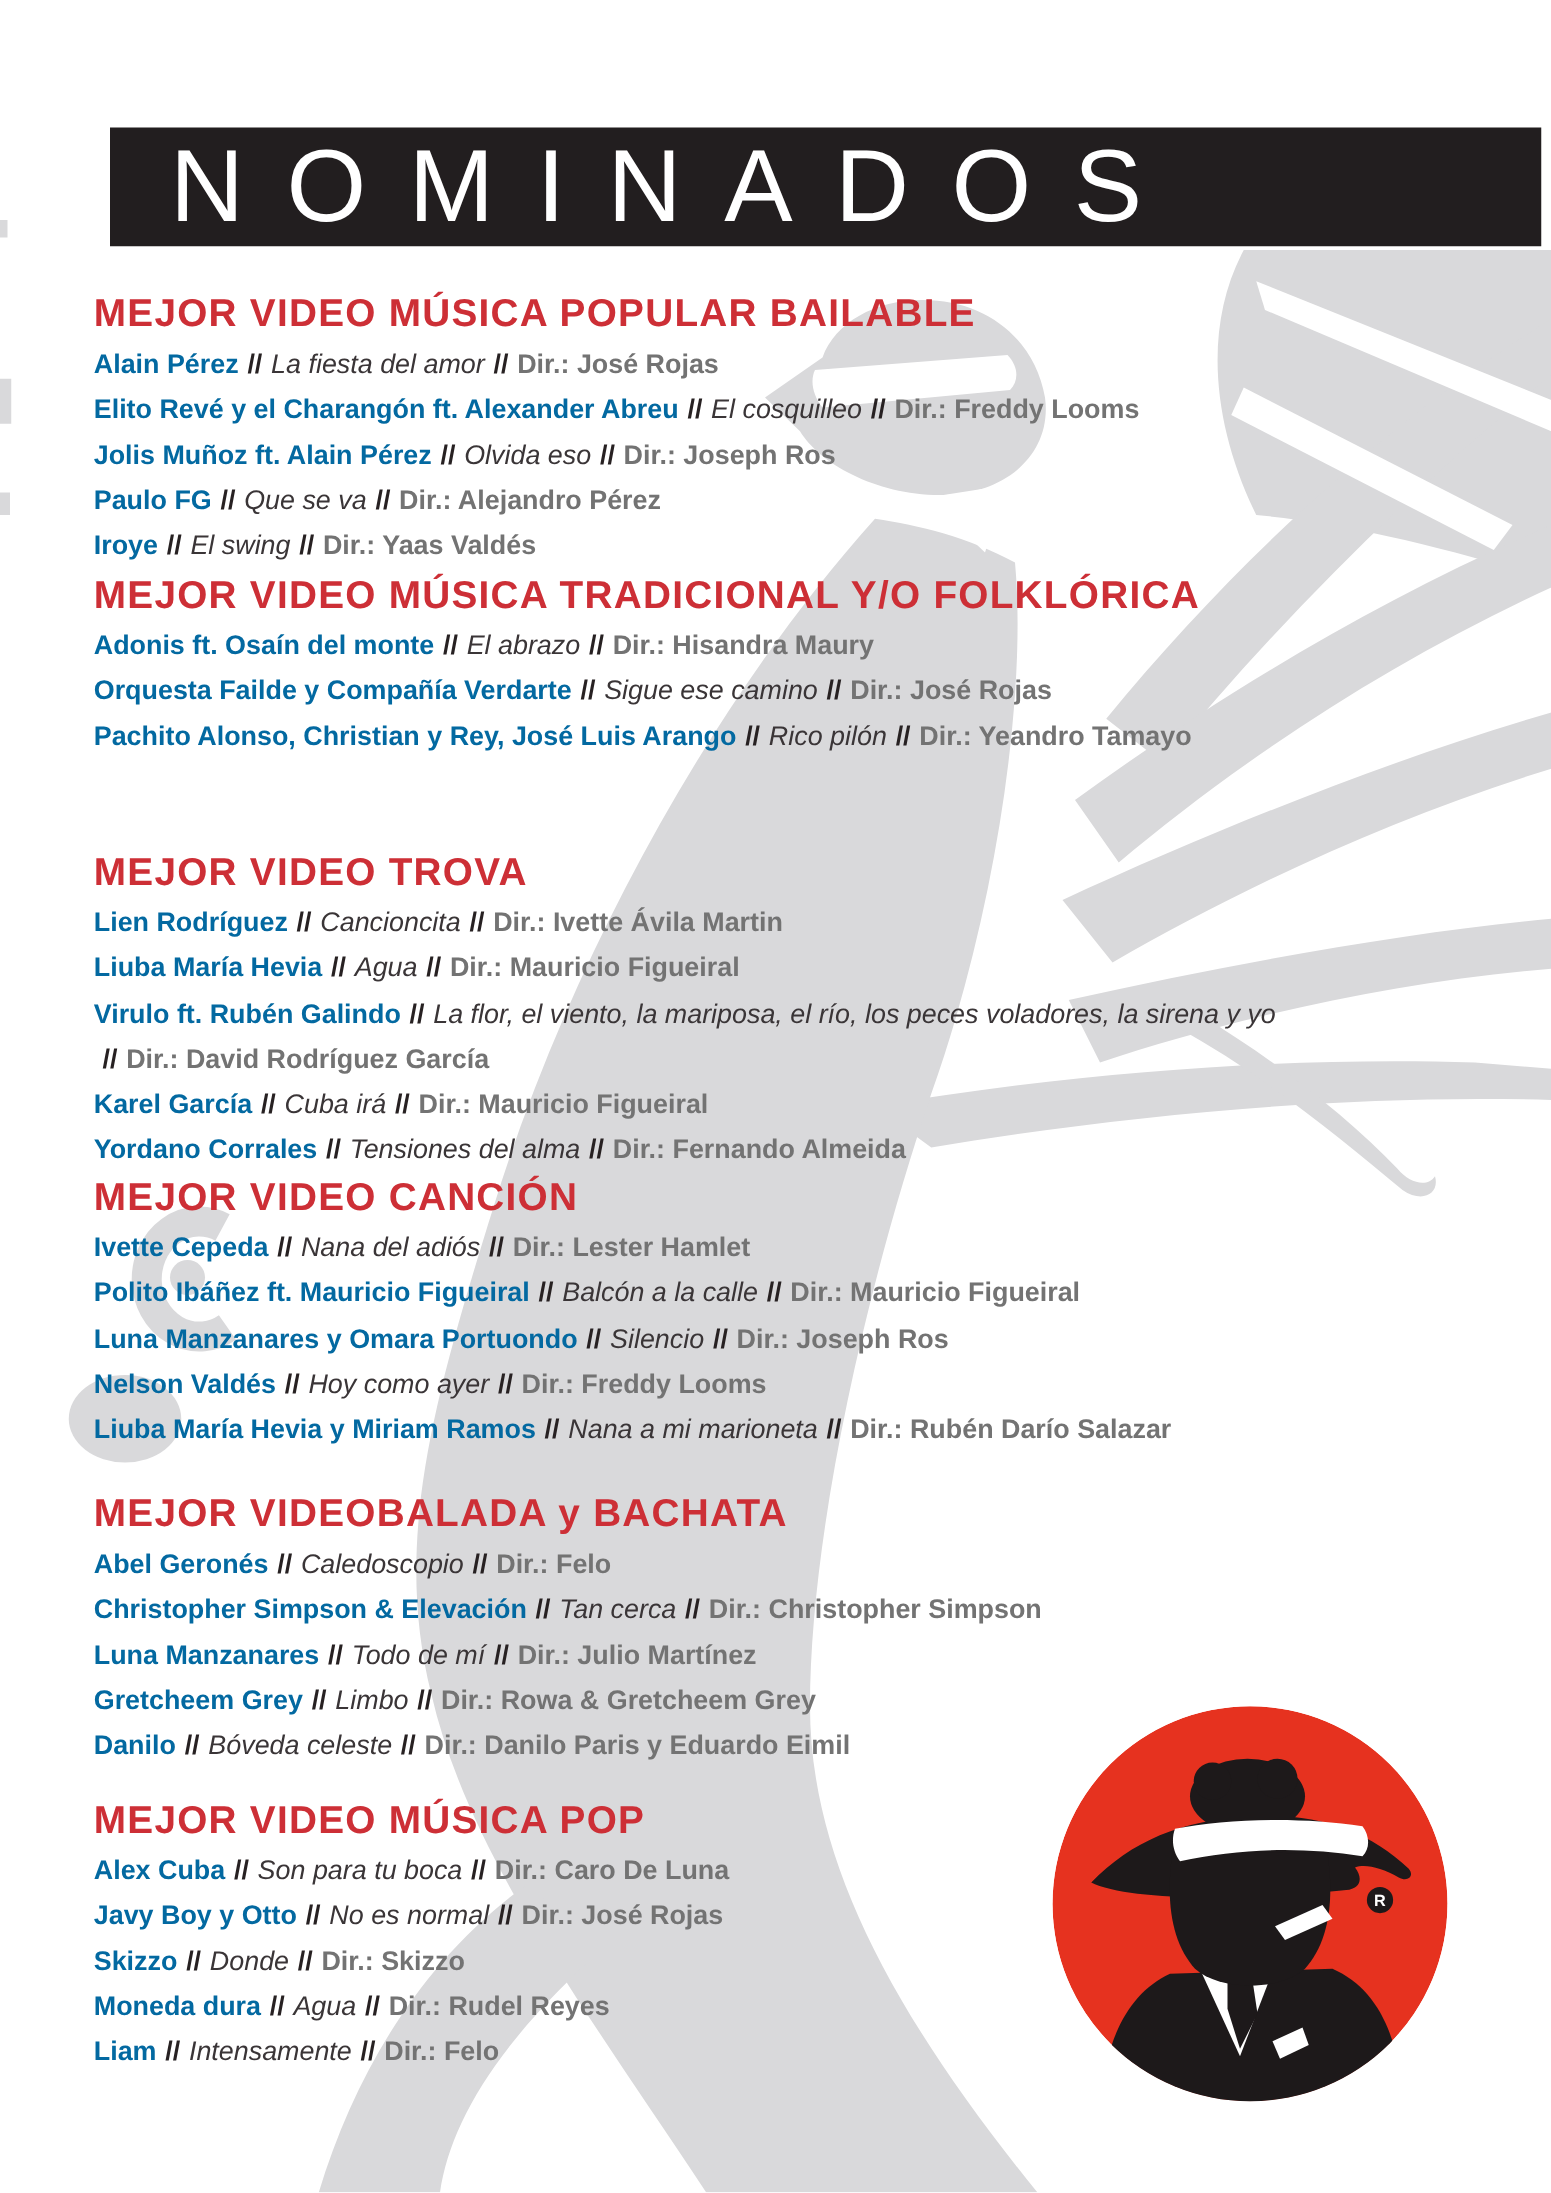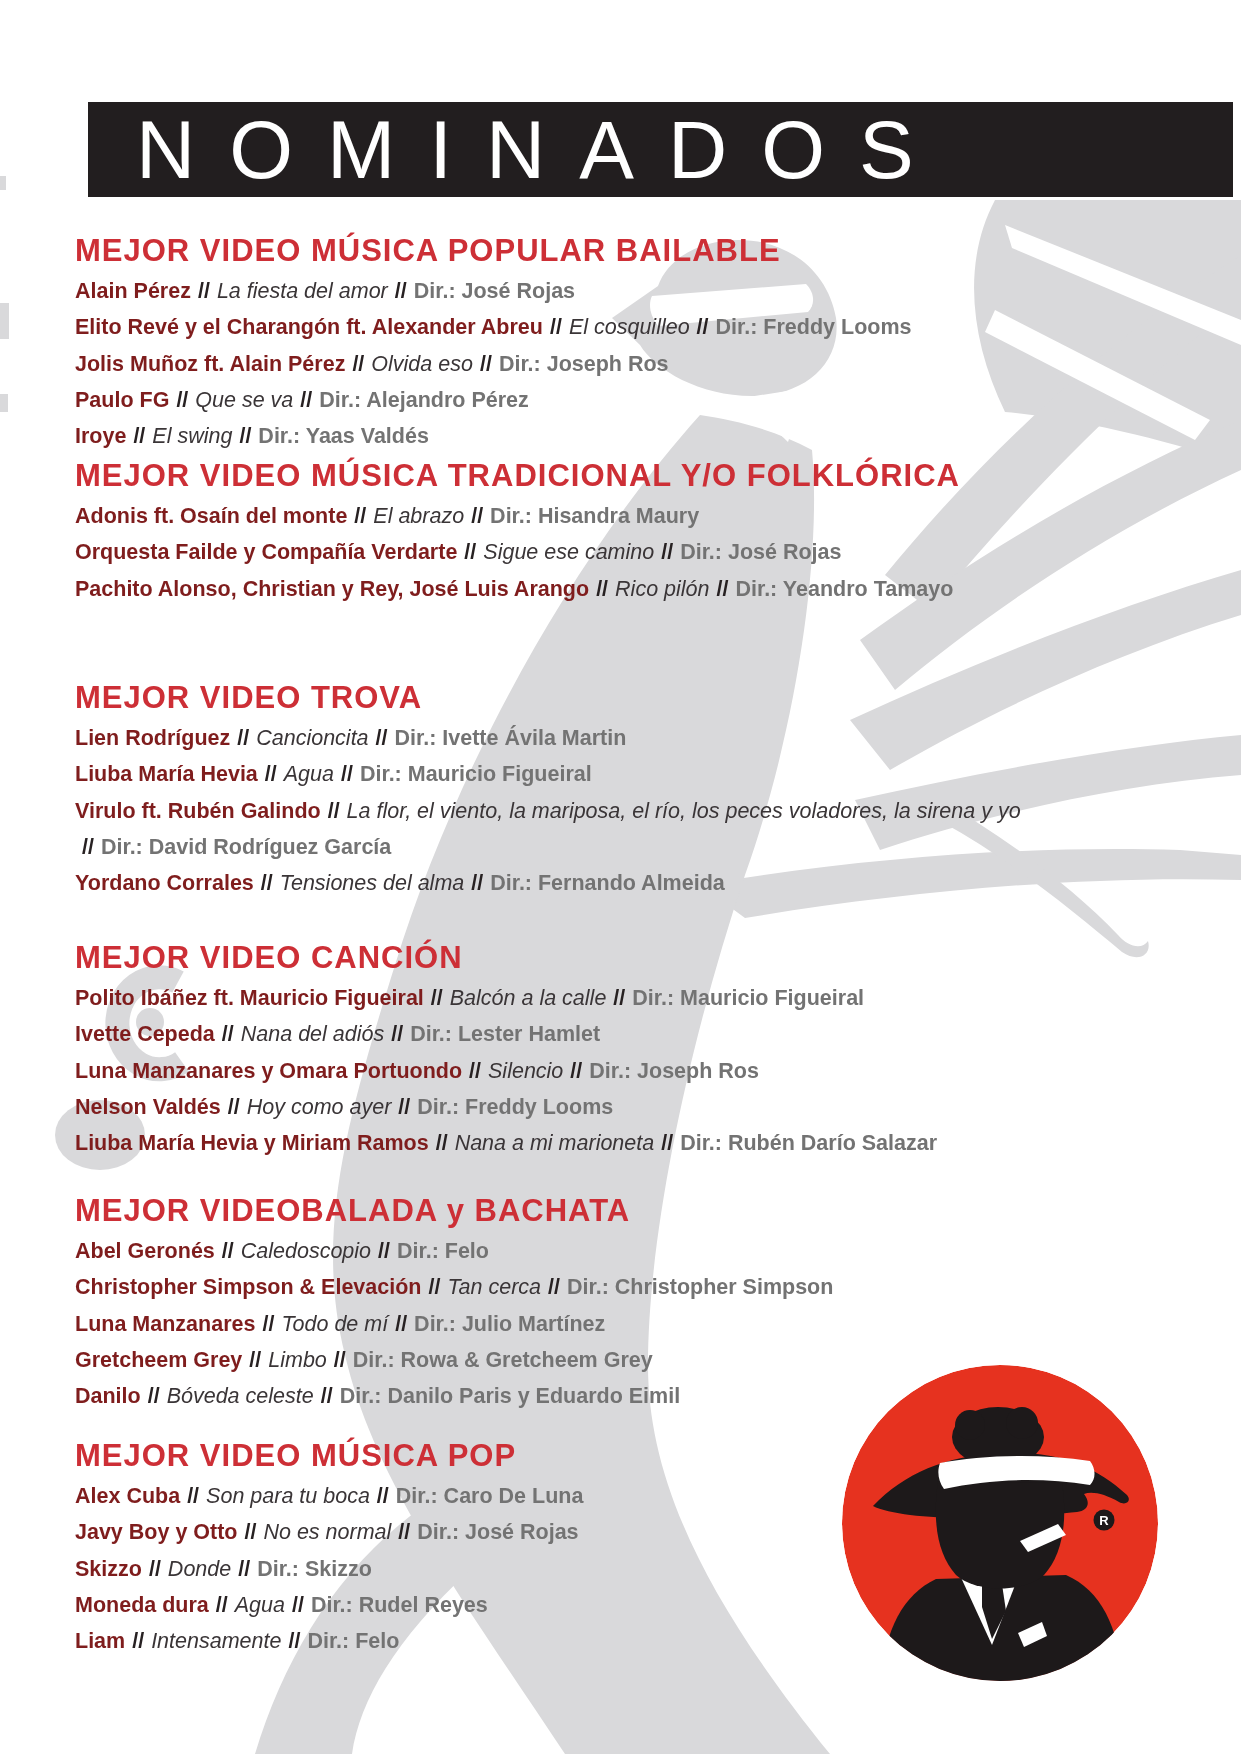--- a/index.html
+++ b/index.html
@@ -13,21 +13,21 @@
   .banner{position:absolute;left:88px;top:102px;width:1145px;height:95px;
           background:#221e1f;z-index:2;display:flex;align-items:center;}
   .banner h1{margin:0;padding:0 0 0 48px;color:#ffffff;font-weight:400;
              font-size:82px;letter-spacing:34px;line-height:95px;white-space:nowrap;}
 
   
   .award-section{position:absolute;left:75px;width:1150px;z-index:2;}
   .section-header{margin:0 0 4px 0;font-size:31px;line-height:36px;font-weight:700;
                   color:#cd2f36;letter-spacing:1px;white-space:nowrap;}
   .entry{margin:0;font-size:21.5px;line-height:36.3px;color:#332e2f;white-space:nowrap;}
-  .artist{font-weight:700;color:#7f1d1d;}
+  .artist{font-weight:700;color:#0369a1;}
   .sep{font-weight:700;color:#272122;margin:0 7px;}
   .song{font-style:italic;font-weight:400;color:#3a3537;text-align:center;}
   .director{font-weight:700;color:#737373;}
 
   
   .lucas-logo{position:absolute;left:840px;top:1363px;width:320px;height:320px;z-index:2;}
 </style>
 </head>
 <body>
 
@@ -91,29 +91,30 @@
           <p class="entry"><span class="artist">Pachito Alonso, Christian y Rey, José Luis Arango</span><span class="sep">//</span><span class="song">Rico pilón</span><span class="sep">//</span><span class="director">Dir.: Yeandro Tamayo</span></p>
         </div>
   </section>
 
   <section class="award-section" style="top: 680px;">
     <h2 class="section-header">MEJOR VIDEO TROVA</h2>
     <div class="entries">
           <p class="entry"><span class="artist">Lien Rodríguez</span><span class="sep">//</span><span class="song">Cancioncita</span><span class="sep">//</span><span class="director">Dir.: Ivette Ávila Martin</span></p>
           <p class="entry"><span class="artist">Liuba María Hevia</span><span class="sep">//</span><span class="song">Agua</span><span class="sep">//</span><span class="director">Dir.: Mauricio Figueiral</span></p>
           <p class="entry"><span class="artist">Virulo ft. Rubén Galindo</span><span class="sep">//</span><span class="song">La flor, el viento, la mariposa, el río, los peces voladores, la sirena y yo</span><br><span class="sep">//</span><span class="director">Dir.: David Rodríguez García</span></p>
+          <p class="entry"><span class="artist">Karel García</span><span class="sep">//</span><span class="song">Cuba irá</span><span class="sep">//</span><span class="director">Dir.: Mauricio Figueiral</span></p>
           <p class="entry"><span class="artist">Yordano Corrales</span><span class="sep">//</span><span class="song">Tensiones del alma</span><span class="sep">//</span><span class="director">Dir.: Fernando Almeida</span></p>
         </div>
   </section>
 
   <section class="award-section" style="top: 940px;">
     <h2 class="section-header">MEJOR VIDEO CANCIÓN</h2>
     <div class="entries">
+          <p class="entry"><span class="artist">Ivette Cepeda</span><span class="sep">//</span><span class="song">Nana del adiós</span><span class="sep">//</span><span class="director">Dir.: Lester Hamlet</span></p>
           <p class="entry"><span class="artist">Polito Ibáñez ft. Mauricio Figueiral</span><span class="sep">//</span><span class="song">Balcón a la calle</span><span class="sep">//</span><span class="director">Dir.: Mauricio Figueiral</span></p>
-          <p class="entry"><span class="artist">Ivette Cepeda</span><span class="sep">//</span><span class="song">Nana del adiós</span><span class="sep">//</span><span class="director">Dir.: Lester Hamlet</span></p>
           <p class="entry"><span class="artist">Luna Manzanares y Omara Portuondo</span><span class="sep">//</span><span class="song">Silencio</span><span class="sep">//</span><span class="director">Dir.: Joseph Ros</span></p>
           <p class="entry"><span class="artist">Nelson Valdés</span><span class="sep">//</span><span class="song">Hoy como ayer</span><span class="sep">//</span><span class="director">Dir.: Freddy Looms</span></p>
           <p class="entry"><span class="artist">Liuba María Hevia y Miriam Ramos</span><span class="sep">//</span><span class="song">Nana a mi marioneta</span><span class="sep">//</span><span class="director">Dir.: Rubén Darío Salazar</span></p>
         </div>
   </section>
 
   <section class="award-section" style="top: 1193px;">
     <h2 class="section-header">MEJOR VIDEOBALADA y BACHATA</h2>
     <div class="entries">
           <p class="entry"><span class="artist">Abel Geronés</span><span class="sep">//</span><span class="song">Caledoscopio</span><span class="sep">//</span><span class="director">Dir.: Felo</span></p>

